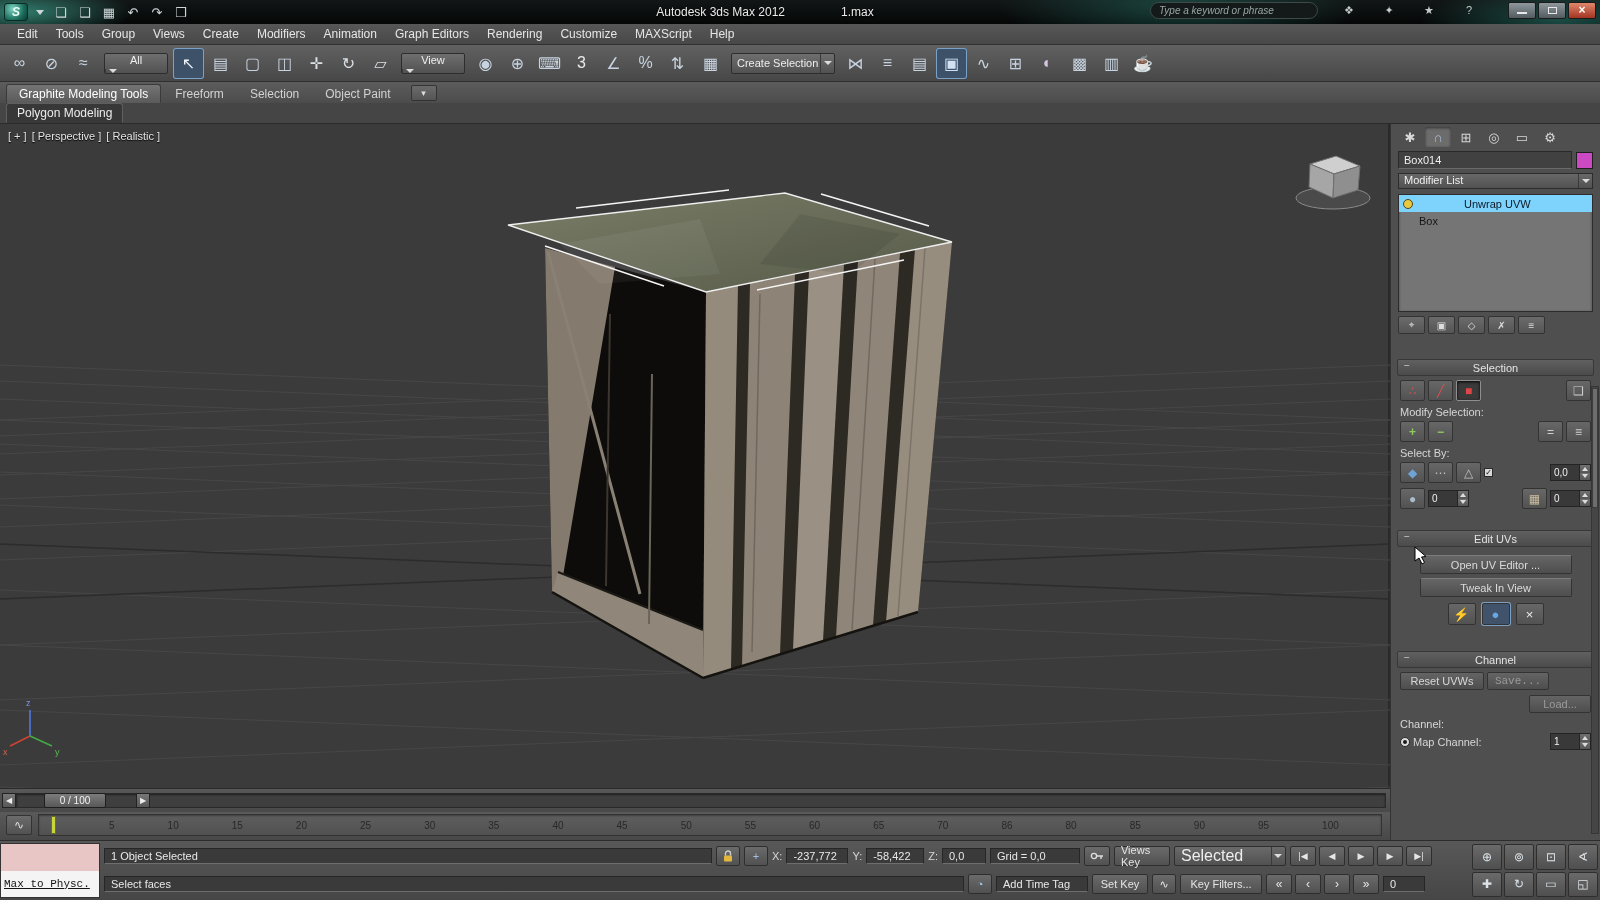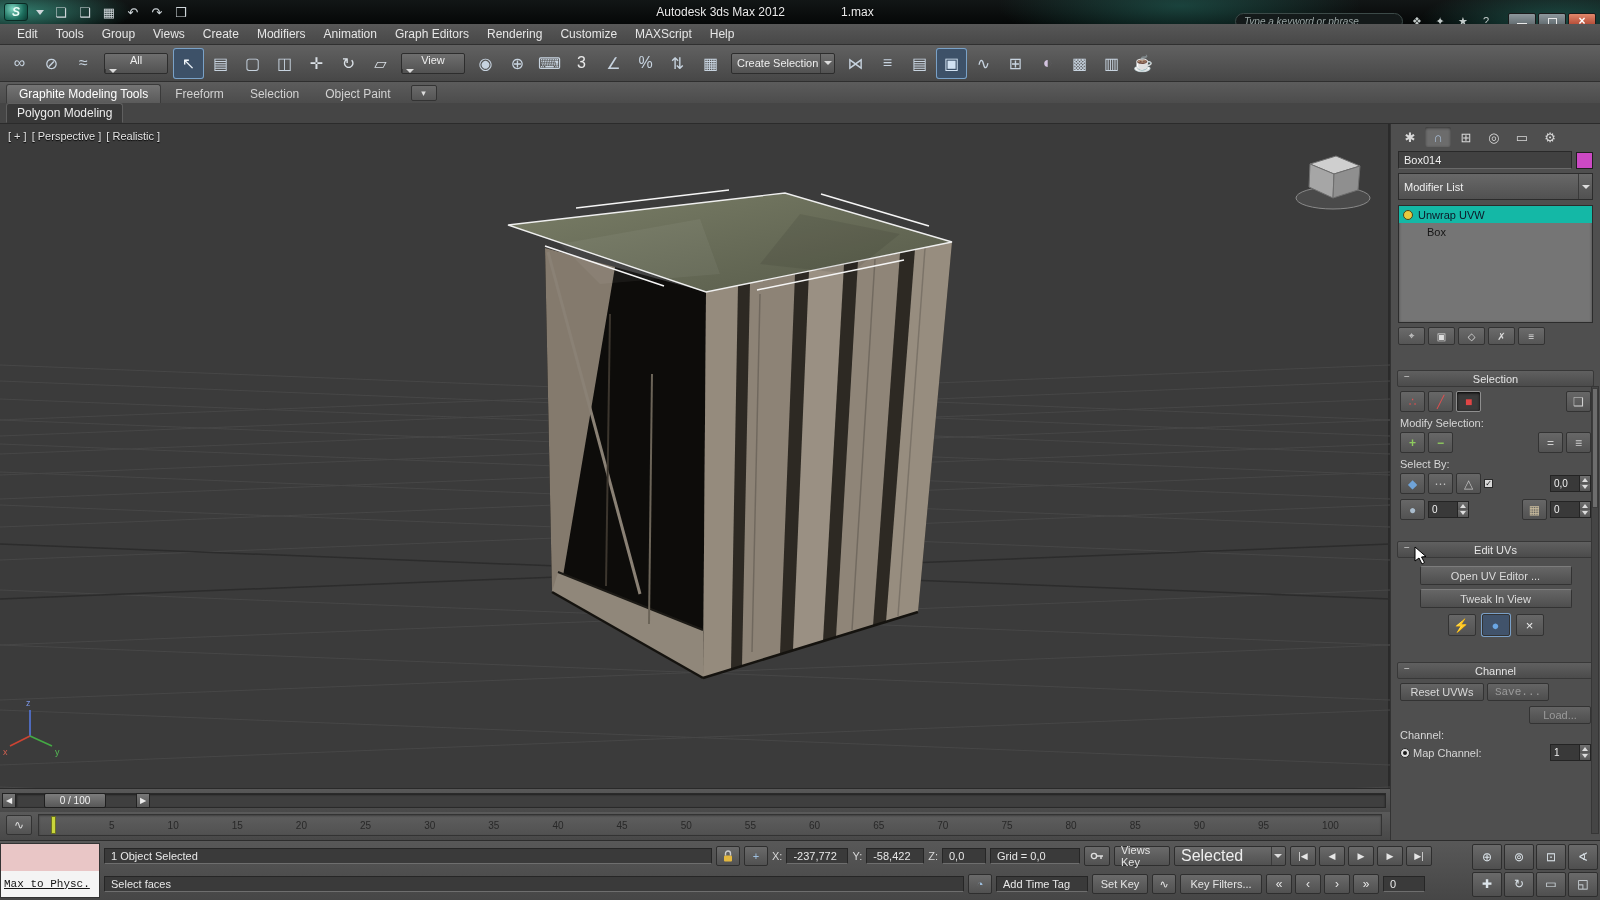--- a/index.html
+++ b/index.html
@@ -15,21 +15,21 @@
       radial-gradient(ellipse 200px 50px at 1560px 20px, rgba(46,140,125,.5), transparent 70%),
       linear-gradient(180deg,#121616,#050707);}
   .logo{width:24px;height:18px;border-radius:3px;margin-right:2px;display:flex;align-items:center;justify-content:center;
     background:radial-gradient(circle at 35% 30%,#7fd6c2,#1d6f5e 60%,#0c3a31);border:1px solid #0a2a24;
     color:#eafff8;font-size:12px;font-weight:bold;font-style:italic;}
   .caret{width:0;height:0;border-left:4px solid transparent;border-right:4px solid transparent;border-top:5px solid #cfd6da;margin:0 4px;}
   .qat{display:flex;align-items:center;gap:2px;}
   .qbtn{width:22px;height:20px;display:flex;align-items:center;justify-content:center;font-size:13px;color:#cfd6da;border-radius:2px;}
   .tb-title{position:absolute;left:430px;right:500px;top:0;height:24px;display:flex;align-items:center;justify-content:center;gap:56px;
     font-size:12px;color:#e9e9e9;text-shadow:0 1px 2px #000;}
-  .tb-right{position:absolute;right:4px;top:12px;display:flex;align-items:center;gap:5px;}
+  .tb-right{position:absolute;right:4px;top:1px;display:flex;align-items:center;gap:22px;}
   .search{width:168px;height:17px;background:#141a1a;border:1px solid #3c4a48;border-radius:9px;color:#cfd6d6;
     font-size:10px;font-style:italic;padding:0 8px;outline:none;}
   .search::placeholder{color:#9aa5a4;font-style:italic;}
   .ic-btn{width:18px;height:18px;display:flex;align-items:center;justify-content:center;font-size:11px;color:#c3cbca;}
   .winbtns{display:flex;gap:2px;margin-left:8px;}
   .wb{width:28px;height:17px;border:1px solid #1a1a1a;border-radius:2px;display:flex;align-items:center;justify-content:center;
     background:linear-gradient(180deg,#8d979c,#525c60);}
   .wb .bar{width:10px;height:2px;background:#e8e8e8;margin-top:6px;}
   .wb .box{width:9px;height:7px;border:1px solid #e8e8e8;}
   .wb.close{background:linear-gradient(180deg,#e0876a,#a33422);color:#fff;font-size:12px;font-weight:bold;}
@@ -72,27 +72,27 @@
   
   .cpanel{position:absolute;left:1390px;top:124px;width:210px;height:716px;background:#4f4f4f;border-left:1px solid #333;
     font-size:11px;overflow:hidden;}
   .cp-tabs{display:flex;gap:2px;padding:3px 6px 2px 6px;}
   .cp-tab{width:26px;height:20px;display:flex;align-items:center;justify-content:center;border-radius:2px;font-size:13px;}
   .cp-tab.active{background:#6c6c6c;box-shadow:inset 0 1px 3px rgba(0,0,0,.55);}
   .cp-row{display:flex;align-items:center;gap:4px;padding:2px 7px;}
   .cp-name{flex:1;height:18px;background:#414141;border:1px solid #292929;border-bottom-color:#6a6a6a;color:#f0f0f0;
     display:flex;align-items:center;padding:0 5px;font-size:11px;}
   .swatch{width:17px;height:17px;border:1px solid #1f1f1f;}
-  .cp-dd{flex:1;height:27px;display:flex;align-items:center;background:linear-gradient(180deg,#686868,#515151);
+  .cp-dd{flex:1;height:16px;display:flex;align-items:flex-start;background:linear-gradient(180deg,#686868,#515151);
     border:1px solid #2c2c2c;color:#efefef;}
   .cp-dd span{flex:1;padding:0 5px;}
   .stack{margin:3px 7px;height:118px;background:#757575;border:1px solid #2c2c2c;box-shadow:inset 0 1px 3px rgba(0,0,0,.4);overflow:hidden;}
-  .stack-item{height:17px;display:flex;align-items:center;padding-left:28px;color:#151515;font-size:11px;}
+  .stack-item{height:17px;display:flex;align-items:center;padding-left:20px;color:#151515;font-size:11px;}
   .stack-item.bulb{padding-left:4px;}
-  .stack-item.active{background:#14b8a6;color:#0d1828;}
+  .stack-item.active{background:#7dd3fc;color:#0d1828;gap:46px;}
   .bulb-ic{display:none;width:10px;height:10px;border-radius:50%;margin-right:5px;
     background:radial-gradient(circle at 35% 30%,#fff6c8,#e8c93f 65%,#8a7télé);background-color:#e8c93f;border:1px solid #4e431a;}
   .stack-item.bulb .bulb-ic{display:inline-block;}
   .stack-btns{display:flex;gap:3px;padding:1px 7px;}
   .sm-btn{width:27px;height:18px;display:flex;align-items:center;justify-content:center;font-size:10px;color:#ddd;
     background:linear-gradient(180deg,#6b6b6b,#555);border:1px solid #333;border-radius:2px;}
   .rollout-h{margin:4px 6px 0 6px;height:17px;position:relative;display:flex;align-items:center;justify-content:center;
     background:linear-gradient(180deg,#606060,#4b4b4b);border:1px solid #383838;border-radius:2px;color:#e4e4e4;font-size:11px;}
   .rh-min{position:absolute;left:6px;top:0;font-size:10px;color:#cfcfcf;}
   .ro-body{padding:4px 9px 2px 9px;}
@@ -668,21 +668,21 @@
           <span class="tick">25</span>
           <span class="tick">30</span>
           <span class="tick">35</span>
           <span class="tick">40</span>
           <span class="tick">45</span>
           <span class="tick">50</span>
           <span class="tick">55</span>
           <span class="tick">60</span>
           <span class="tick">65</span>
           <span class="tick">70</span>
-          <span class="tick">75</span>
+          <span class="tick">86</span>
           <span class="tick">80</span>
           <span class="tick">85</span>
           <span class="tick">90</span>
           <span class="tick">95</span>
           <span class="tick">100</span>
         </div>
     </div>
   </div>
 
   <div class="statusbar">

